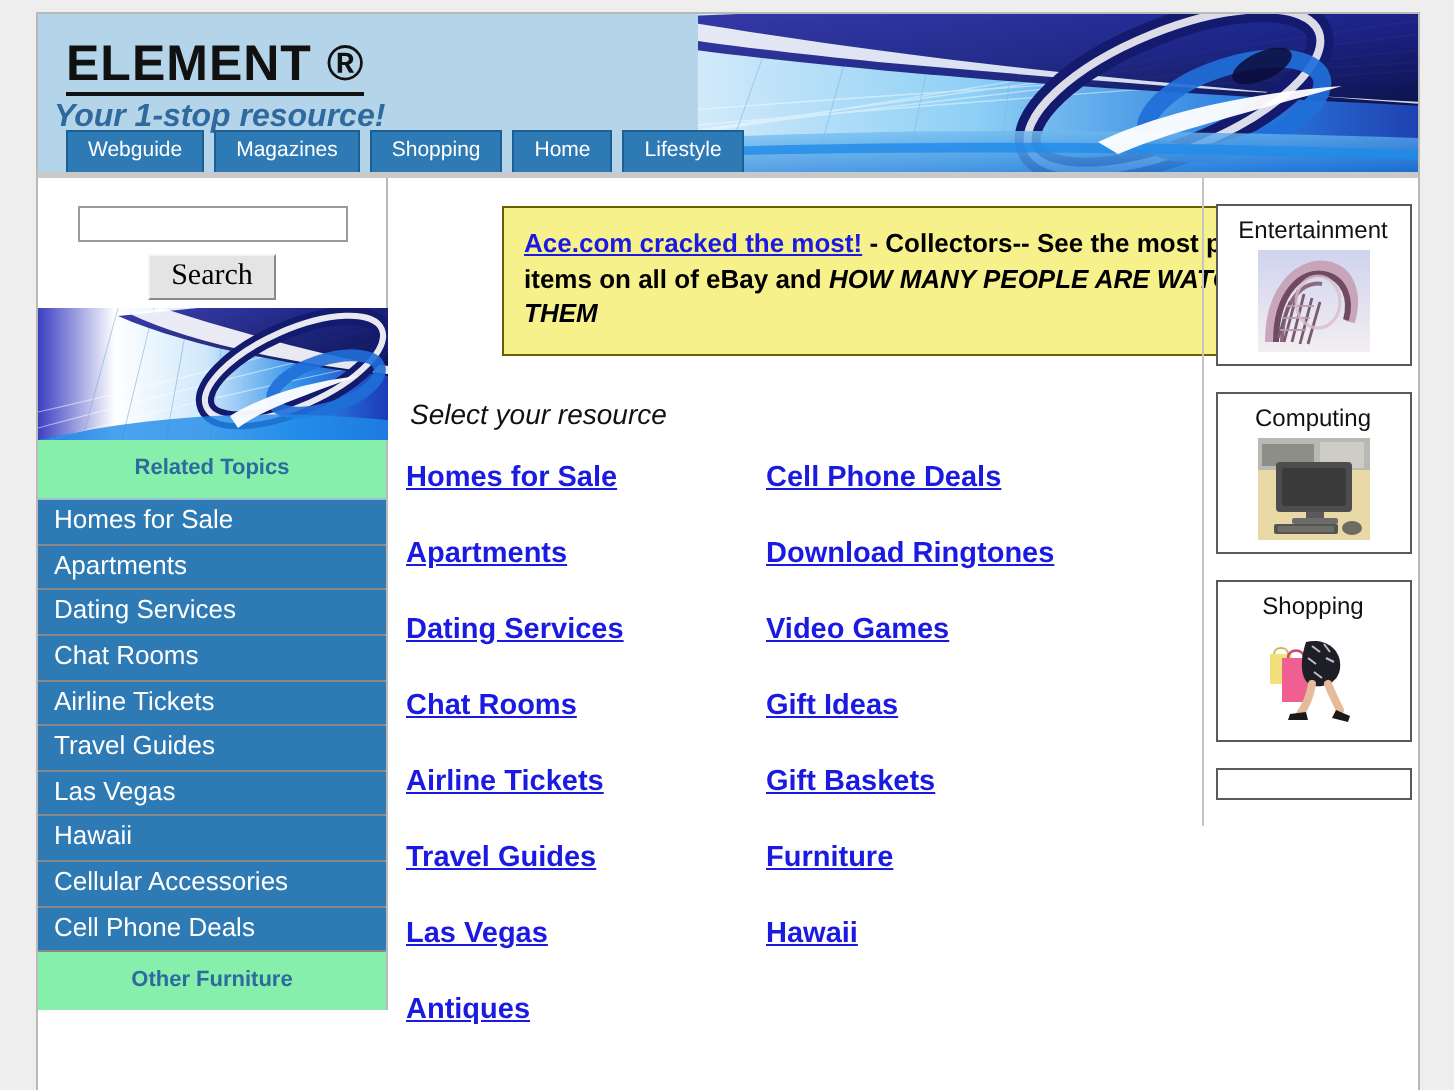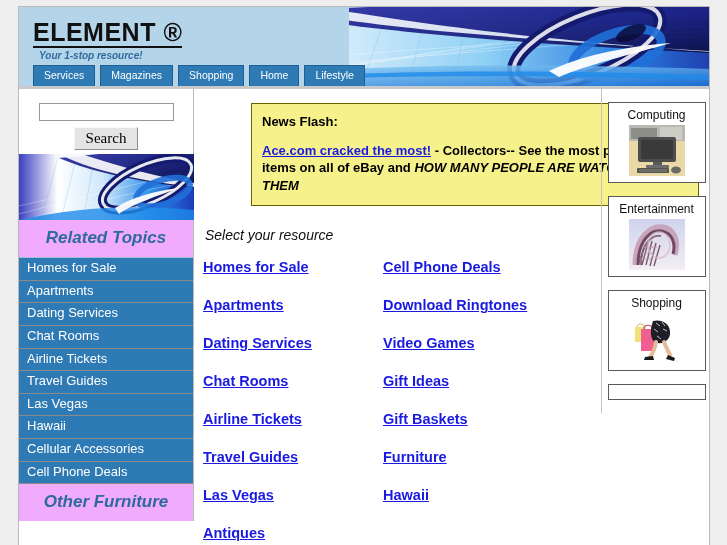--- a/index.html
+++ b/index.html
@@ -53,23 +53,23 @@
     letter-spacing: 0.5px;
     color: #111;
     border-bottom: 2px solid #111;
     padding-bottom: 1px;
     line-height: 1.05;
     font-family: "Liberation Sans", sans-serif;
     z-index: 4;
   }
   .tagline {
     position: absolute;
-    left: 20px;
+    left: 8px;
     top: 43px;
-    font-size: 10px;
+    font-size: 16px;
     font-style: italic;
     font-weight: bold;
     color: #2f6a9e;
     z-index: 4;
   }
   .navtabs {
     position: absolute;
     left: 14px;
     top: 58px;
     display: flex;
@@ -154,28 +154,27 @@
     border-left-color: #f5f5f5;
     color: #000;
     cursor: pointer;
   }
   .side-art {
     width: 175px;
     height: 66px;
     display: block;
   }
   .side-heading {
-    background: #f0abfc;
+    background: #86efac;
     color: #2f6a9e;
-    font-size: 17px;
+    font-size: 11px;
     font-weight: bold;
     text-align: center;
     padding: 8px 0 9px 0;
     border-bottom: 1px solid #9dbed4;
-    font-style: italic;
   }
   .side-list {
     list-style: none;
     margin: 0;
     padding: 0;
   }
   .side-list li {
     background: #2e7ab4;
     color: #ffffff;
     font-size: 13px;
@@ -337,21 +336,21 @@
         <ellipse cx="512" cy="26" rx="16" ry="7" transform="rotate(-24 512 26)" fill="#0a0c3a" opacity="0.85"></ellipse>
       </svg>
     </div>
 
     <div class="masthead-left"></div>
 
     <div class="brand">ELEMENT ®</div>
     <div class="tagline">Your 1-stop resource!</div>
 
     <div class="navtabs">
-      <div class="navtab">Services</div>
+      <div class="navtab">Webguide</div>
       <div class="navtab">Magazines</div>
       <div class="navtab">Shopping</div>
       <div class="navtab">Home</div>
       <div class="navtab">Lifestyle</div>
     </div>
 
     <div class="masthead-rule"></div>
   </div>
 
   <div class="body-wrap">
@@ -418,21 +417,20 @@
         <li>Cellular Accessories</li>
         <li>Cell Phone Deals</li>
       </ul>
 
       <div class="side-heading" style="border-bottom:none;">Other Furniture</div>
     </div>
 
     <div class="centercol">
 
       <div class="newsflash">
-        <span class="nf-title">News Flash:</span>
         <a href="#">Ace.com cracked the most!</a><span> - Collectors-- See the most popular items on all of eBay and </span><em>HOW MANY PEOPLE ARE WATCHING THEM</em>
       </div>
 
       <div class="select-cat">Select your resource</div>
 
       <div class="cat-grid">
         <a href="#">Homes for Sale</a>
         <a href="#">Cell Phone Deals</a>
 
         <a href="#">Apartments</a>
@@ -452,37 +450,20 @@
 
         <a href="#">Las Vegas</a>
 
         <a href="#">Hawaii</a>
         <a href="#">Antiques</a>
 
       </div>
     </div>
 
     <div class="rightcol">
-
-      <div class="promo">
-        <span class="promo-label">Computing</span>
-        <svg class="promo-thumb" viewBox="0 0 56 51" xmlns="http://www.w3.org/2000/svg">
-          <rect x="0" y="0" width="56" height="51" fill="#e8d9a6"></rect>
-          <rect x="0" y="0" width="56" height="16" fill="#b9b9b4"></rect>
-          <rect x="2" y="3" width="26" height="11" fill="#8e8e88"></rect>
-          <rect x="31" y="2" width="22" height="13" fill="#cdcdc6"></rect>
-          <rect x="9" y="12" width="38" height="25" rx="2" fill="#4d4d4d"></rect>
-          <rect x="12" y="15" width="32" height="19" rx="1" fill="#3a3a3a"></rect>
-          <rect x="24" y="37" width="9" height="4" fill="#5a5a5a"></rect>
-          <rect x="17" y="40" width="23" height="3" rx="1" fill="#6b6b6b"></rect>
-          <rect x="8" y="43" width="32" height="5" rx="1" fill="#55554f"></rect>
-          <rect x="10" y="44" width="28" height="3" fill="#6e6e66"></rect>
-          <ellipse cx="47" cy="45" rx="5" ry="3.5" fill="#6b6b63"></ellipse>
-        </svg>
-      </div>
 
       <div class="promo">
         <span class="promo-label">Entertainment</span>
         <svg class="promo-thumb" viewBox="0 0 56 51" xmlns="http://www.w3.org/2000/svg">
           <defs>
             <linearGradient id="entbg" x1="0" y1="0" x2="0" y2="1">
               <stop offset="0%" stop-color="#cfd3ee"></stop>
               <stop offset="100%" stop-color="#f3eef2"></stop>
             </linearGradient>
           </defs>
@@ -500,20 +481,37 @@
           <g stroke="#b89ab0" stroke-width="0.9">
             <path d="M11,40 L24,40"></path>
               <path d="M12,34 L26,34"></path>
               <path d="M14,28 L28,28"></path>
           </g>
           <ellipse cx="30" cy="26" rx="11" ry="13" fill="none" stroke="#d9bdcb" stroke-width="1.6" opacity="0.8"></ellipse>
         </svg>
       </div>
 
       <div class="promo">
+        <span class="promo-label">Computing</span>
+        <svg class="promo-thumb" viewBox="0 0 56 51" xmlns="http://www.w3.org/2000/svg">
+          <rect x="0" y="0" width="56" height="51" fill="#e8d9a6"></rect>
+          <rect x="0" y="0" width="56" height="16" fill="#b9b9b4"></rect>
+          <rect x="2" y="3" width="26" height="11" fill="#8e8e88"></rect>
+          <rect x="31" y="2" width="22" height="13" fill="#cdcdc6"></rect>
+          <rect x="9" y="12" width="38" height="25" rx="2" fill="#4d4d4d"></rect>
+          <rect x="12" y="15" width="32" height="19" rx="1" fill="#3a3a3a"></rect>
+          <rect x="24" y="37" width="9" height="4" fill="#5a5a5a"></rect>
+          <rect x="17" y="40" width="23" height="3" rx="1" fill="#6b6b6b"></rect>
+          <rect x="8" y="43" width="32" height="5" rx="1" fill="#55554f"></rect>
+          <rect x="10" y="44" width="28" height="3" fill="#6e6e66"></rect>
+          <ellipse cx="47" cy="45" rx="5" ry="3.5" fill="#6b6b63"></ellipse>
+        </svg>
+      </div>
+
+      <div class="promo">
         <span class="promo-label">Shopping</span>
         <svg class="promo-thumb" viewBox="0 0 56 51" xmlns="http://www.w3.org/2000/svg">
           <rect x="0" y="0" width="56" height="51" fill="#ffffff"></rect>
 
           <rect x="6" y="14" width="11" height="15" fill="#f2e07a"></rect>
           <path d="M8,14 C8,10 15,10 15,14" fill="none" stroke="#cbb84e" stroke-width="1"></path>
 
           <rect x="12" y="16" width="14" height="22" fill="#ef5f92"></rect>
           <path d="M15,16 C15,11 23,11 23,16" fill="none" stroke="#c8457a" stroke-width="1.2"></path>
 

